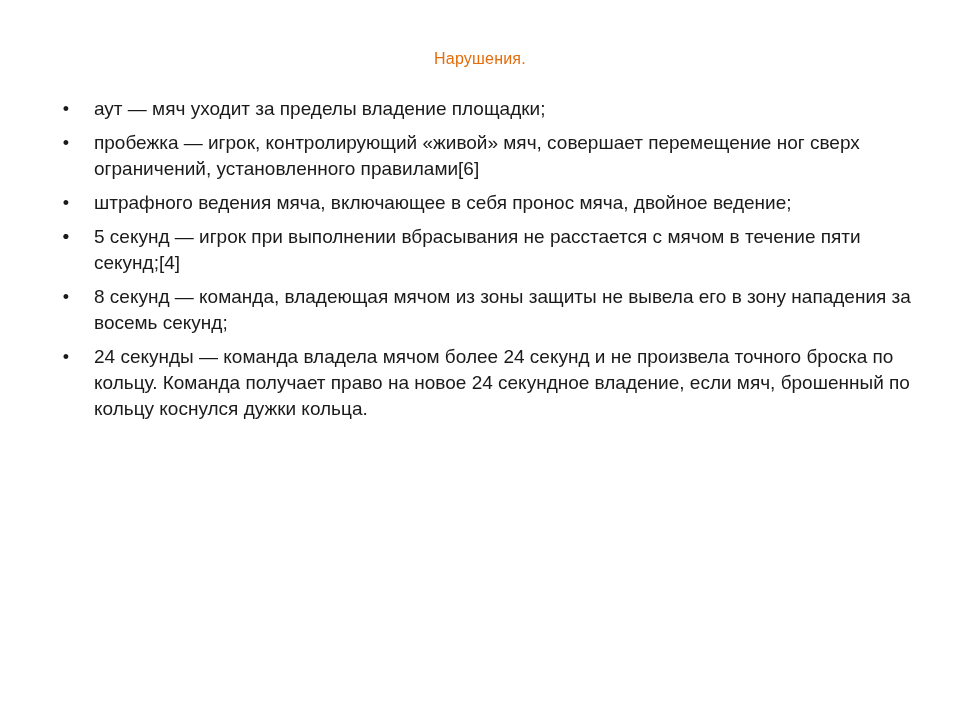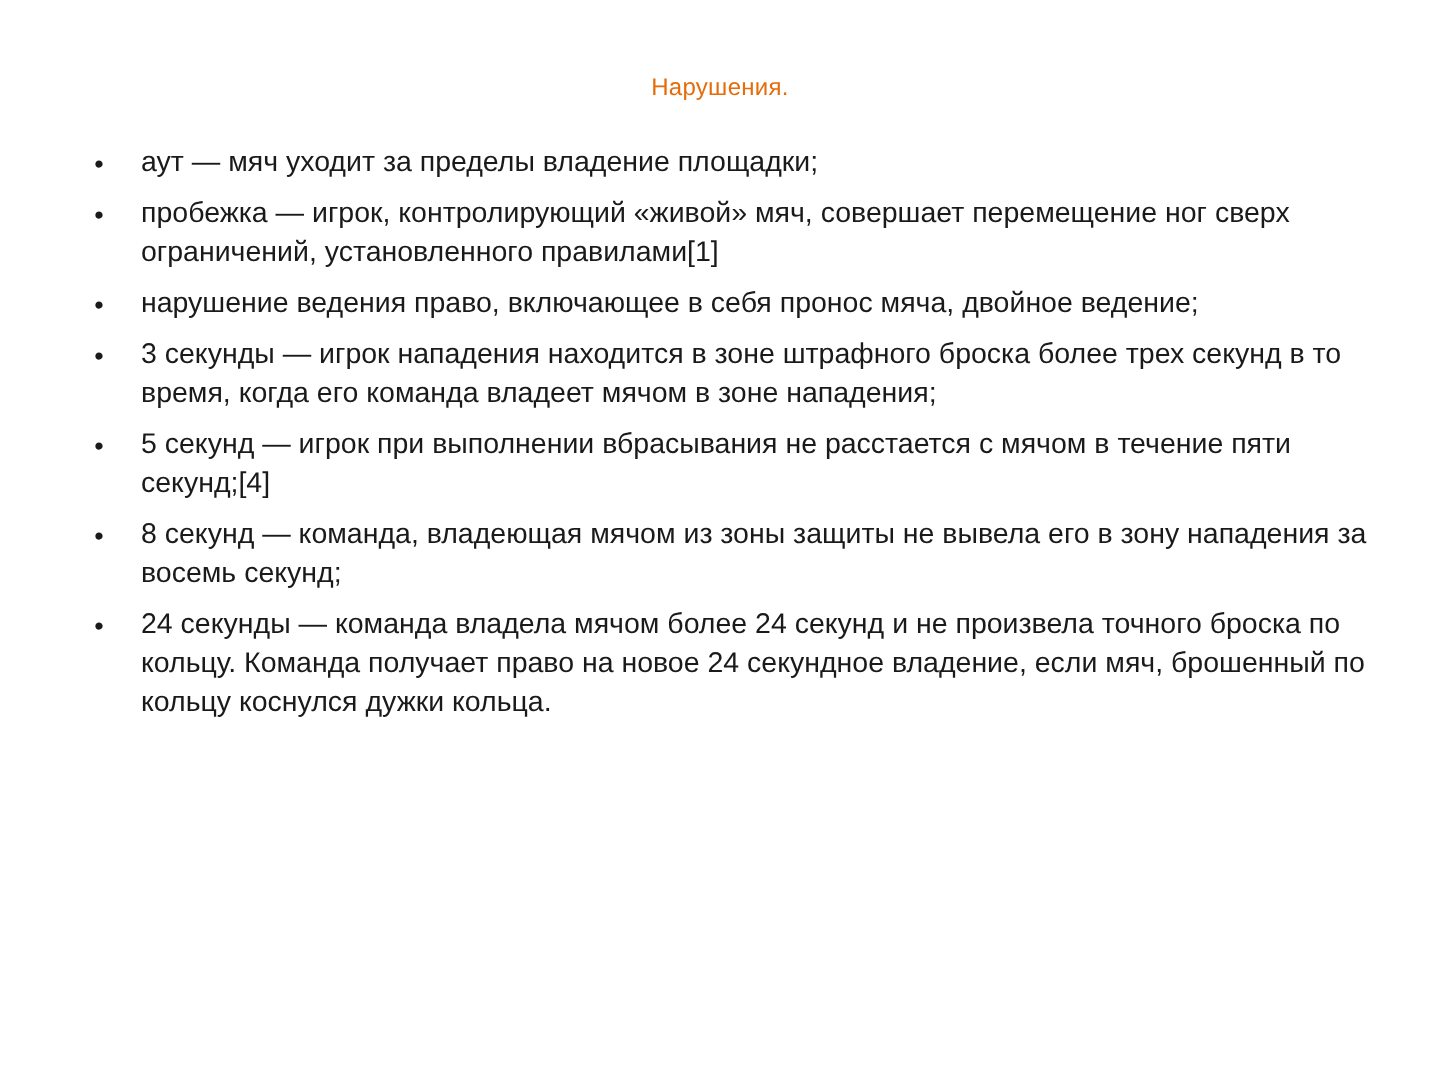--- a/index.html
+++ b/index.html
@@ -65,29 +65,28 @@
 <div class="slide">
   <div class="title">Нарушения.</div>
 
   <ul class="bullets">
     <li class="bullet-item">
       <span class="bullet-dot">•</span>
       <span>аут — мяч уходит за пределы владение площадки;</span>
     </li>
     <li class="bullet-item">
       <span class="bullet-dot">•</span>
-      <span>пробежка — игрок, контролирующий «живой» мяч, совершает перемещение ног сверх ограничений, установленного правилами[1]</span>
+      <span>пробежка — игрок, контролирующий «живой» мяч, совершает перемещение ног сверх ограничений, установленного правилами[6]</span>
     </li>
     <li class="bullet-item">
       <span class="bullet-dot">•</span>
-      <span>нарушение ведения право, включающее в себя пронос мяча, двойное ведение;</span>
+      <span>штрафного ведения мяча, включающее в себя пронос мяча, двойное ведение;</span>
     </li>
     <li class="bullet-item">
       <span class="bullet-dot">•</span>
-      <span>3 секунды — игрок нападения находится в зоне штрафного броска более трех секунд в то время, когда его команда владеет мячом в зоне нападения;</span>
     </li>
     <li class="bullet-item">
       <span class="bullet-dot">•</span>
       <span>5 секунд — игрок при выполнении вбрасывания не расстается с мячом в течение пяти секунд;[4]</span>
     </li>
     <li class="bullet-item">
       <span class="bullet-dot">•</span>
       <span>8 секунд — команда, владеющая мячом из зоны защиты не вывела его в зону нападения за восемь секунд;</span>
     </li>
     <li class="bullet-item">

